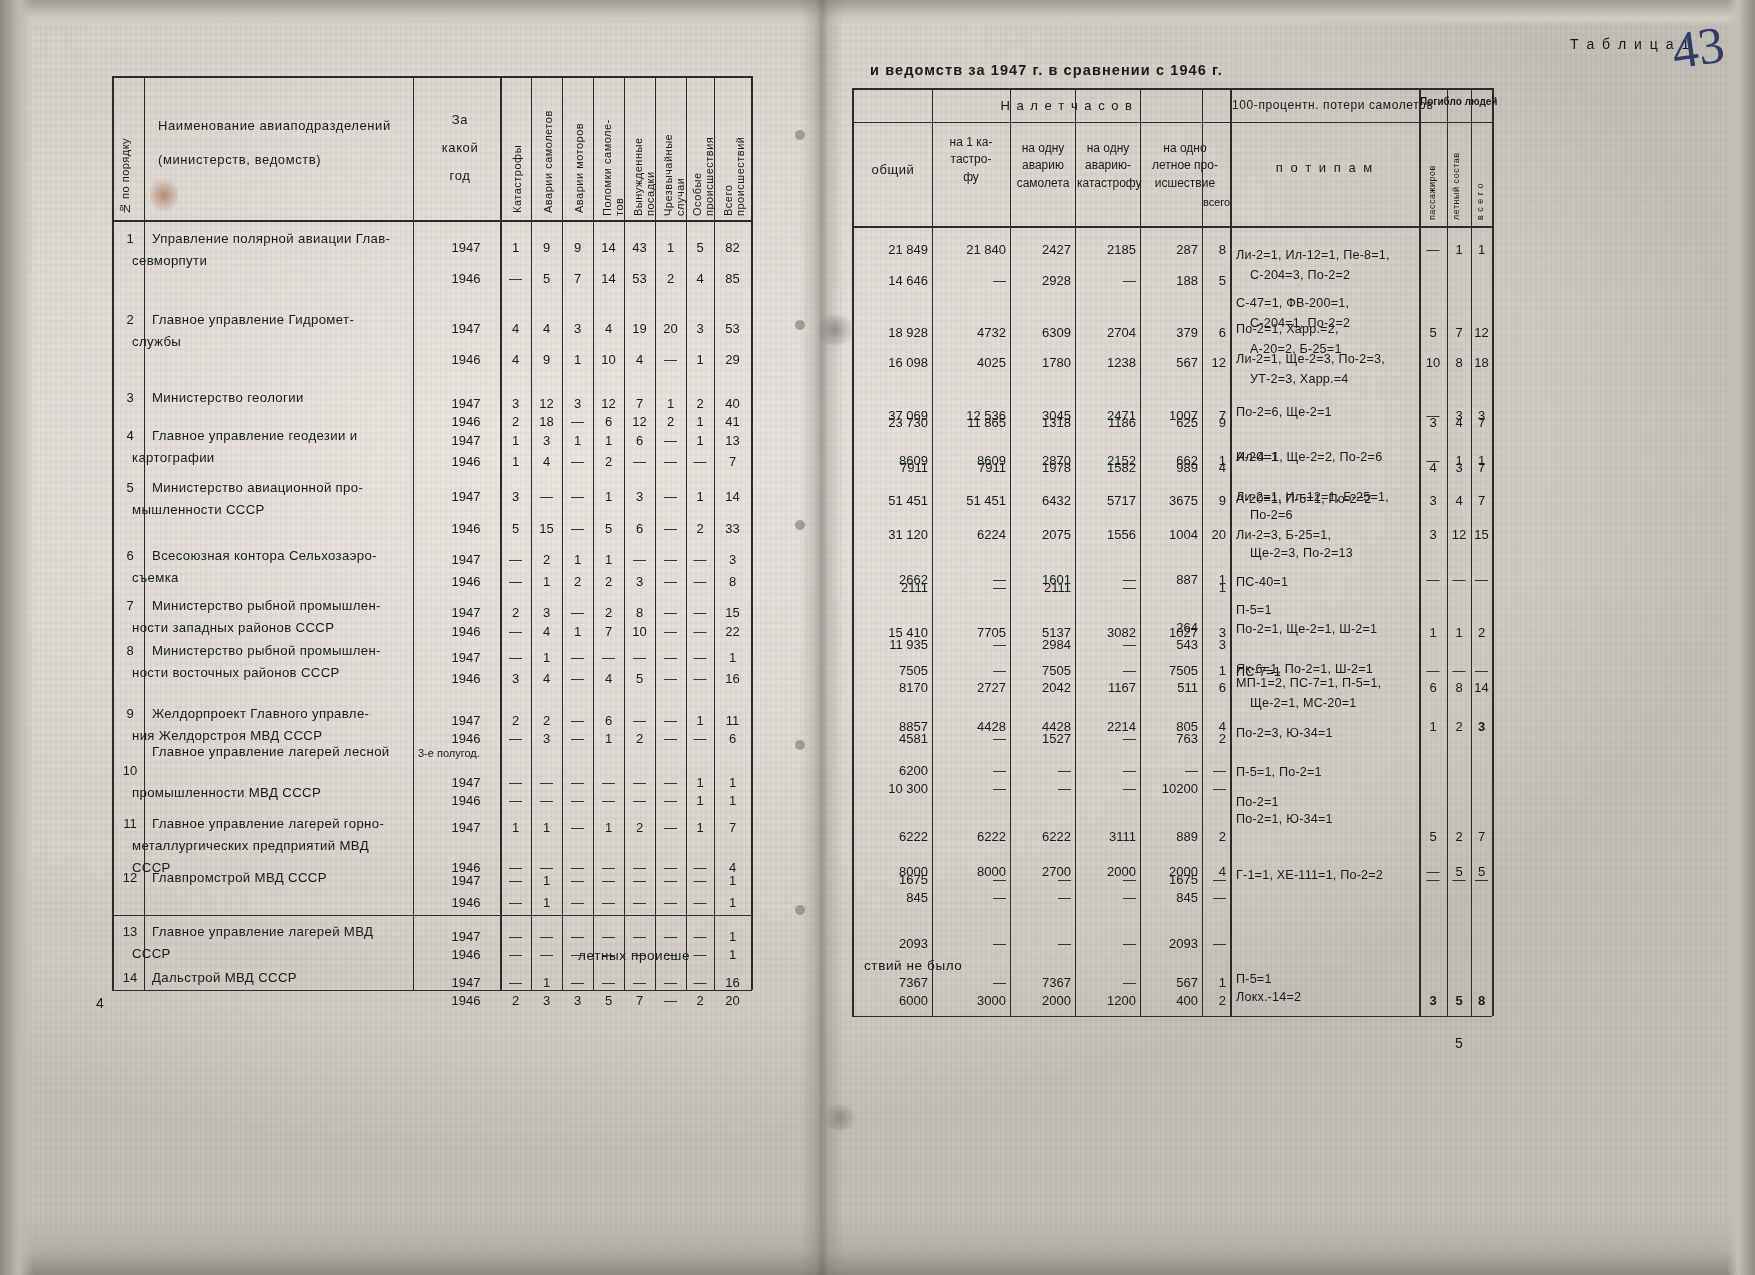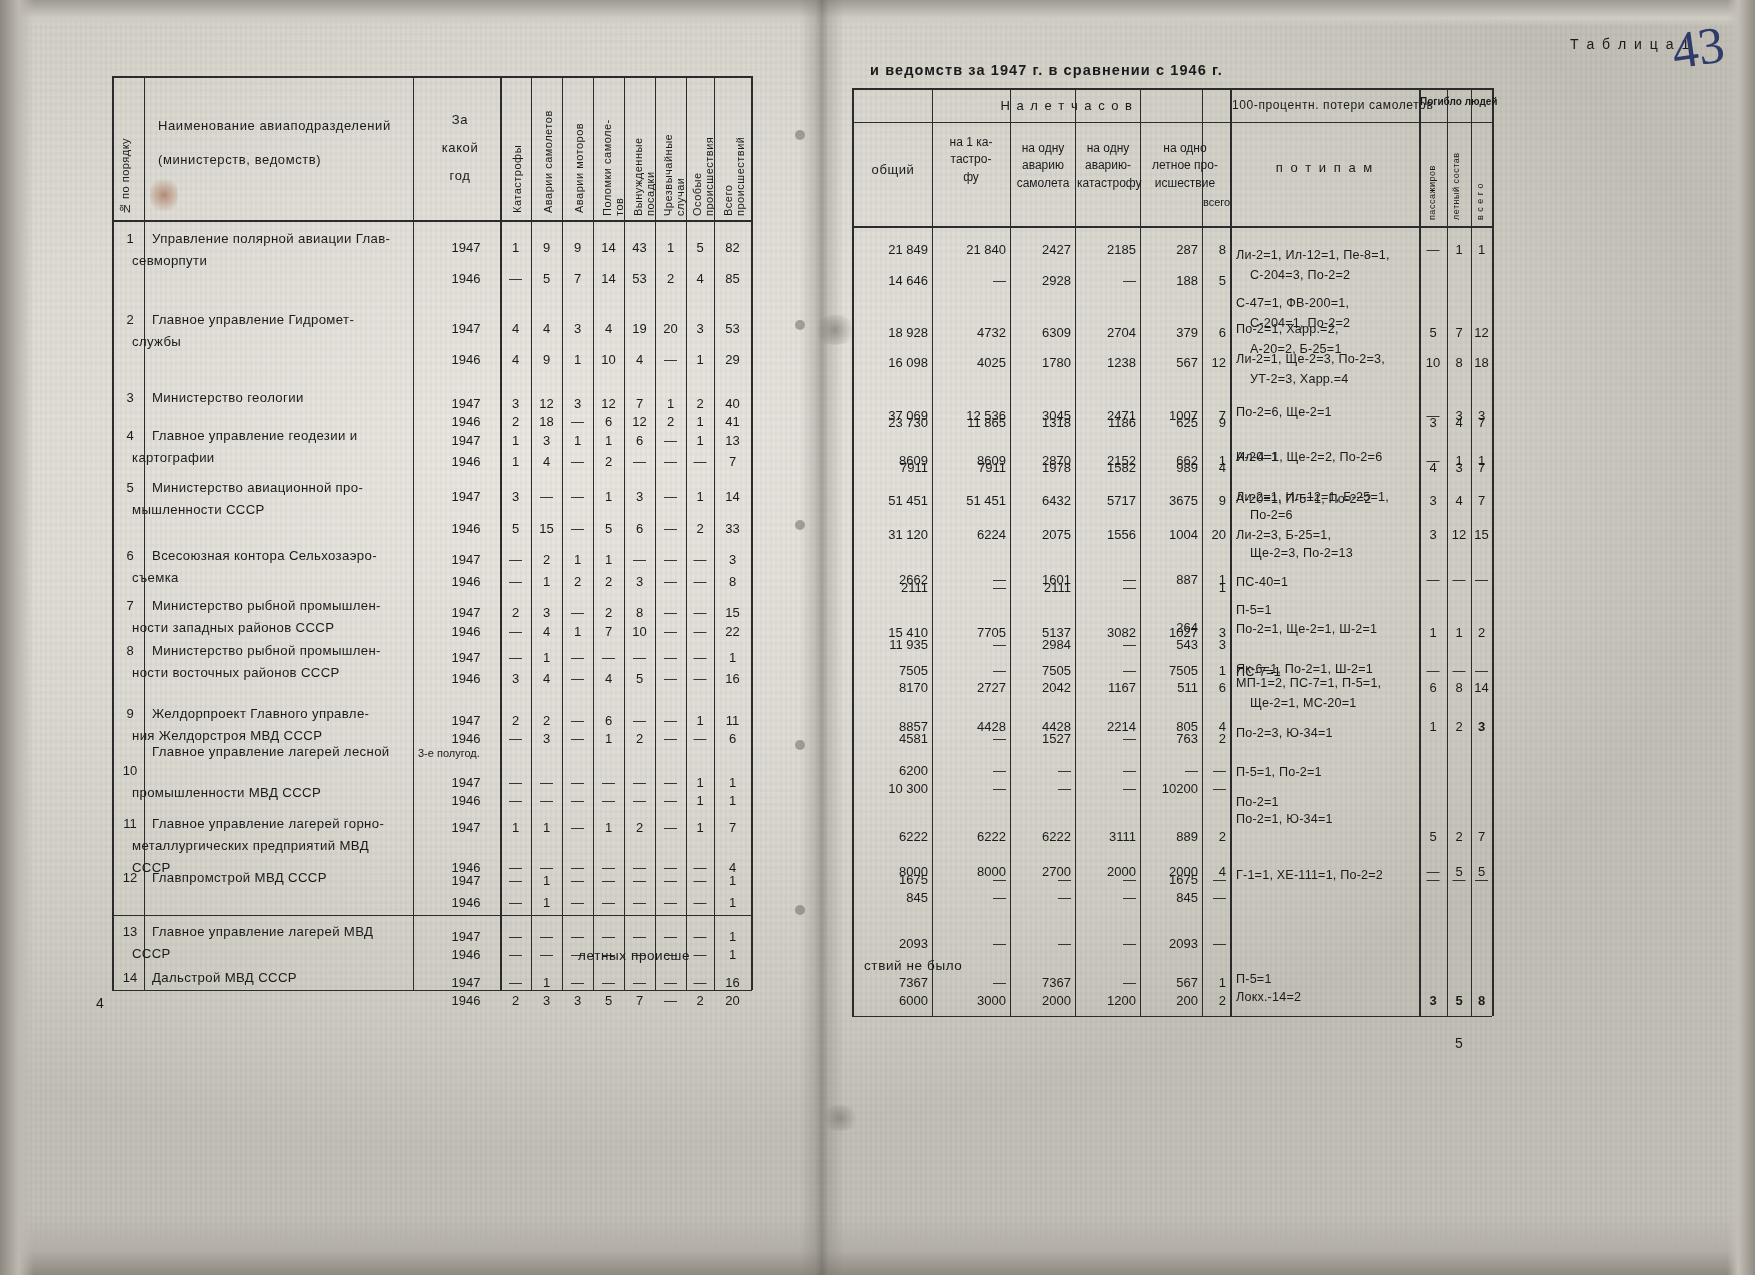--- a/index.html
+++ b/index.html
@@ -705,21 +705,21 @@
       <div class="t cell num" style="left:562px;top:993px;width:31px;text-align:center;">3</div>
       <div class="t cell num" style="left:593px;top:993px;width:31px;text-align:center;">5</div>
       <div class="t cell num" style="left:624px;top:993px;width:31px;text-align:center;">7</div>
       <div class="t cell num" style="left:655px;top:993px;width:31px;text-align:center;">—</div>
       <div class="t cell num" style="left:686px;top:993px;width:28px;text-align:center;">2</div>
       <div class="t cell num" style="left:714px;top:993px;width:37px;text-align:center;">20</div>
       <div class="t cell num" style="left:848px;top:993px;width:80px;text-align:right;">6000</div>
       <div class="t cell num" style="left:928px;top:993px;width:78px;text-align:right;">3000</div>
       <div class="t cell num" style="left:1006px;top:993px;width:65px;text-align:right;">2000</div>
       <div class="t cell num" style="left:1071px;top:993px;width:65px;text-align:right;">1200</div>
-      <div class="t cell num" style="left:1136px;top:993px;width:62px;text-align:right;">200</div>
+      <div class="t cell num" style="left:1136px;top:993px;width:62px;text-align:right;">400</div>
       <div class="t cell num" style="left:1198px;top:993px;width:28px;text-align:right;">2</div>
       <div class="t types" style="left:1236px;top:990px;">Локх.-14=2</div>
       <div class="t cell num" style="left:1419px;top:993px;width:28px;text-align:center;font-weight:bold;">3</div>
       <div class="t cell num" style="left:1447px;top:993px;width:24px;text-align:center;font-weight:bold;">5</div>
       <div class="t cell num" style="left:1471px;top:993px;width:21px;text-align:center;font-weight:bold;">8</div>
     </div>
 
   <div class="t" style="left:578px;top:948px;font-size:13.5px;letter-spacing:.6px;">летных происше</div>
   <div class="t" style="left:864px;top:958px;font-size:13.5px;letter-spacing:.6px;">ствий не было</div>
 

